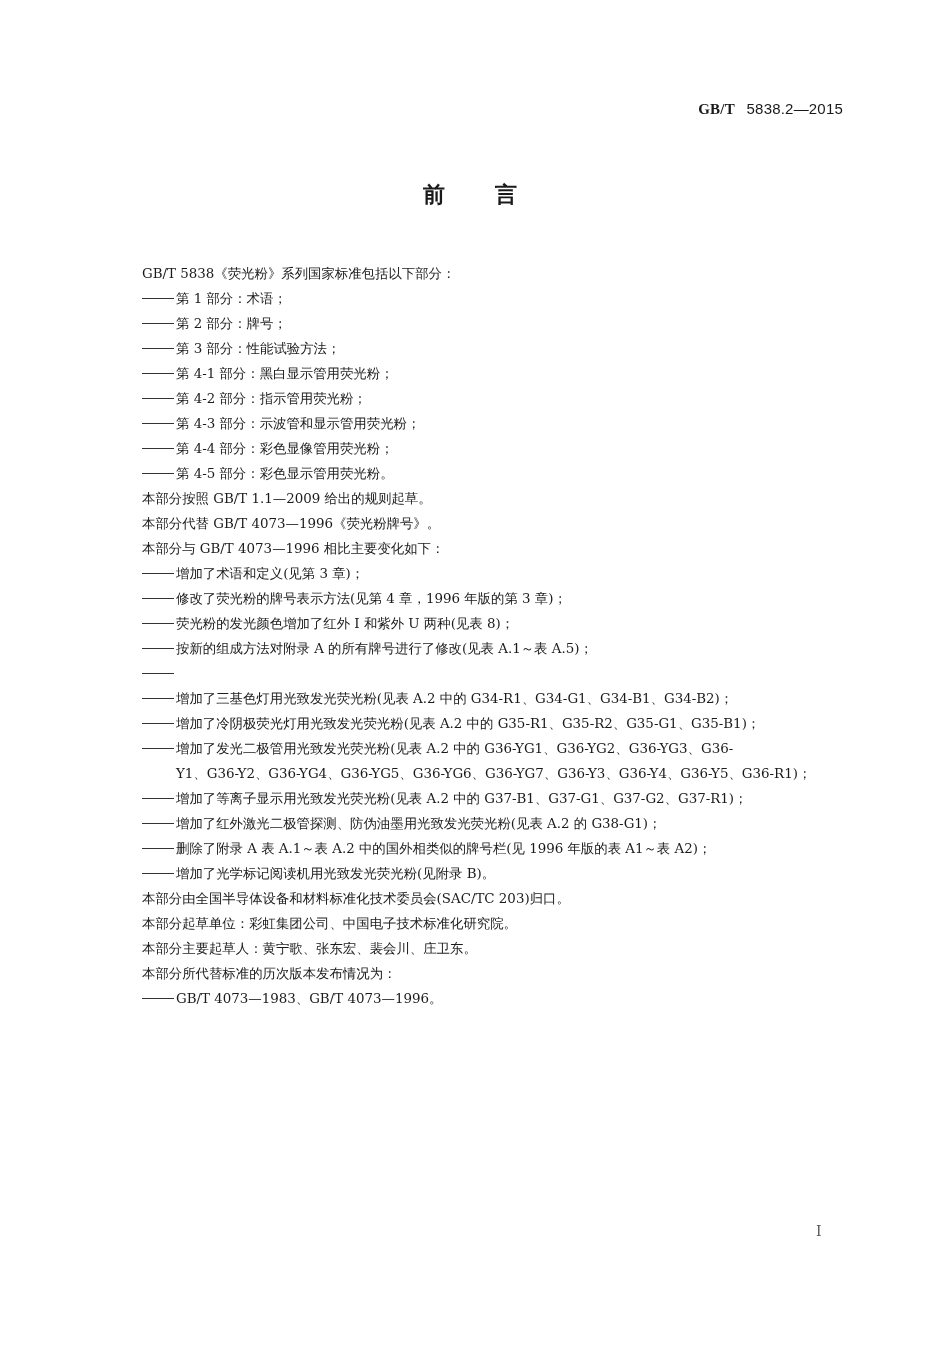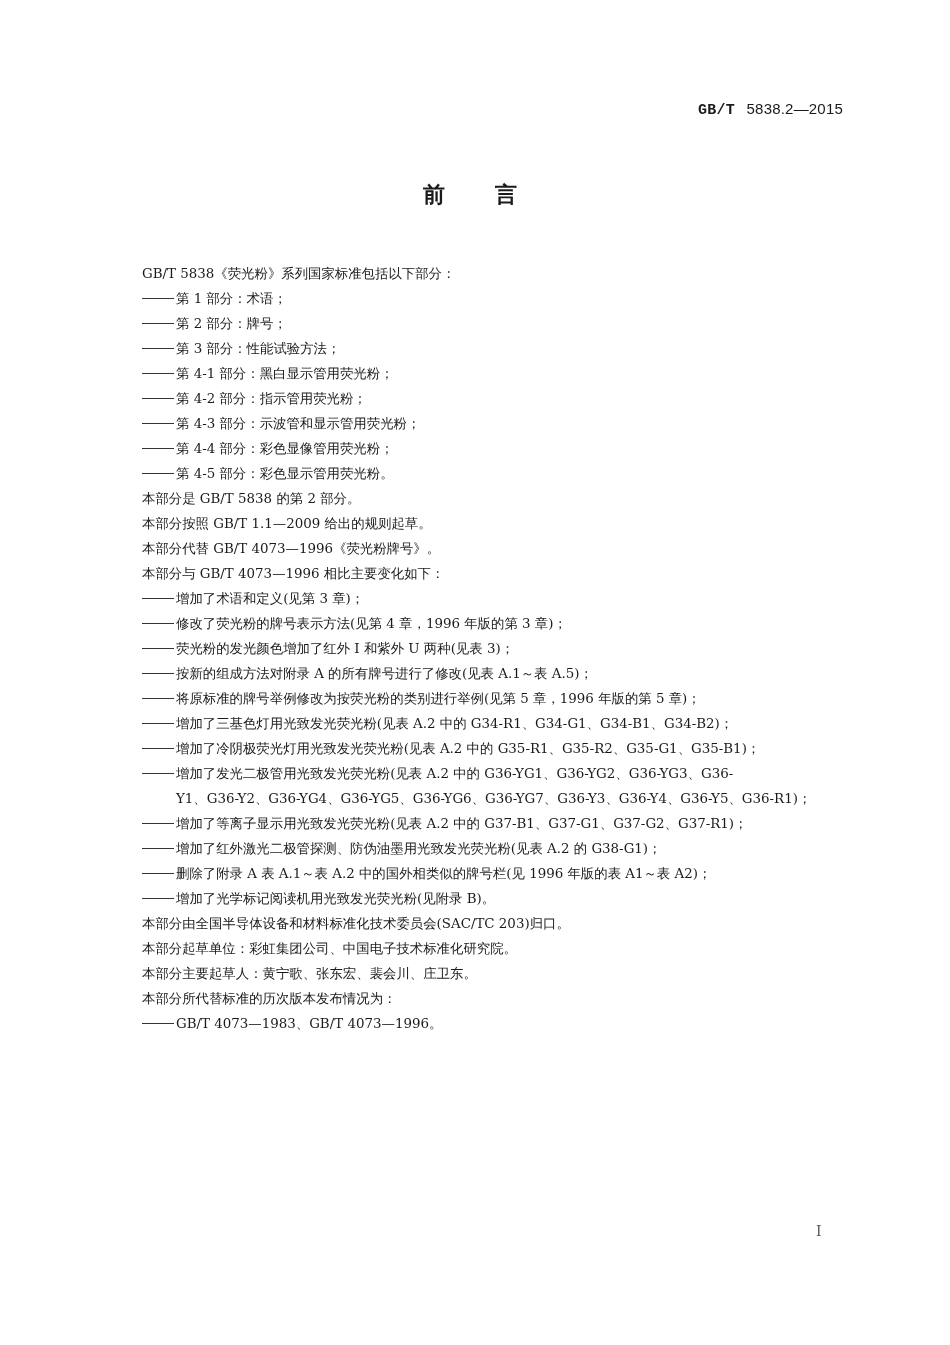--- a/index.html
+++ b/index.html
@@ -1,19 +1,19 @@
 <!DOCTYPE html>
 <html><head>
 <meta charset="utf-8">
 <style>
   html, body { margin: 0; padding: 0; background: #ffffff; }
   body { width: 950px; height: 1345px; position: relative; overflow: hidden;
          font-family: "DejaVu Serif", "Liberation Serif", serif; color: #1a1a1a; }
   .std-code { position: absolute; top: 100px; right: 107px; font-size: 14px; letter-spacing: 0.2px; }
-  .std-code .gbt { font-family: Liberation Mono, monospace; font-weight: bold; font-size: 15px; text-align: right; }
+  .std-code .gbt { font-family: Liberation Serif, serif; font-weight: bold; font-size: 15px; text-align: right; }
   .std-code .num { font-family: "Liberation Sans", sans-serif; font-size: 15px; margin-left: 7px; }
   .title { position: absolute; top: 180px; left: 0; width: 950px; text-align: center;
            font-family: "DejaVu Sans", sans-serif; font-weight: bold; font-size: 22px; letter-spacing: 50px; padding-left: 40px; box-sizing: border-box; }
   .content { position: absolute; top: 261px; left: 142px; width: 710px; font-size: 13.4px; line-height: 25px; }
   .line { white-space: nowrap; }
   .line.cont { padding-left: 34px; }
   .dash { display: inline-block; width: 32px; border-top: 1px solid #333; vertical-align: middle; margin-right: 2px; position: relative; top: -1px; }
   .page-no { position: absolute; top: 1223px; left: 816px; font-size: 14px; color: #555; }
 </style>
 </head>
@@ -29,29 +29,28 @@
 <div class="content" id="content">
     <div class="line"><span>GB/T 5838《荧光粉》系列国家标准包括以下部分：</span></div>
     <div class="line"><span class="dash"></span><span>第 1 部分：术语；</span></div>
     <div class="line"><span class="dash"></span><span>第 2 部分：牌号；</span></div>
     <div class="line"><span class="dash"></span><span>第 3 部分：性能试验方法；</span></div>
     <div class="line"><span class="dash"></span><span>第 4-1 部分：黑白显示管用荧光粉；</span></div>
     <div class="line"><span class="dash"></span><span>第 4-2 部分：指示管用荧光粉；</span></div>
     <div class="line"><span class="dash"></span><span>第 4-3 部分：示波管和显示管用荧光粉；</span></div>
     <div class="line"><span class="dash"></span><span>第 4-4 部分：彩色显像管用荧光粉；</span></div>
     <div class="line"><span class="dash"></span><span>第 4-5 部分：彩色显示管用荧光粉。</span></div>
-    <div class="line"><span>本部分是 GB/T 5838 的第 2 部分。</span></div>
     <div class="line"><span>本部分按照 GB/T 1.1—2009 给出的规则起草。</span></div>
     <div class="line"><span>本部分代替 GB/T 4073—1996《荧光粉牌号》。</span></div>
     <div class="line"><span>本部分与 GB/T 4073—1996 相比主要变化如下：</span></div>
     <div class="line"><span class="dash"></span><span>增加了术语和定义(见第 3 章)；</span></div>
     <div class="line"><span class="dash"></span><span>修改了荧光粉的牌号表示方法(见第 4 章，1996 年版的第 3 章)；</span></div>
-    <div class="line"><span class="dash"></span><span>荧光粉的发光颜色增加了红外 I 和紫外 U 两种(见表 3)；</span></div>
+    <div class="line"><span class="dash"></span><span>荧光粉的发光颜色增加了红外 I 和紫外 U 两种(见表 8)；</span></div>
     <div class="line"><span class="dash"></span><span>按新的组成方法对附录 A 的所有牌号进行了修改(见表 A.1～表 A.5)；</span></div>
-    <div class="line"><span class="dash"></span><span>将原标准的牌号举例修改为按荧光粉的类别进行举例(见第 5 章，1996 年版的第 5 章)；</span></div>
+    <div class="line"><span class="dash"></span></div>
     <div class="line"><span class="dash"></span><span>增加了三基色灯用光致发光荧光粉(见表 A.2 中的 G34-R1、G34-G1、G34-B1、G34-B2)；</span></div>
     <div class="line"><span class="dash"></span><span>增加了冷阴极荧光灯用光致发光荧光粉(见表 A.2 中的 G35-R1、G35-R2、G35-G1、G35-B1)；</span></div>
     <div class="line"><span class="dash"></span><span>增加了发光二极管用光致发光荧光粉(见表 A.2 中的 G36-YG1、G36-YG2、G36-YG3、G36-</span></div>
     <div class="line cont"><span>Y1、G36-Y2、G36-YG4、G36-YG5、G36-YG6、G36-YG7、G36-Y3、G36-Y4、G36-Y5、G36-R1)；</span></div>
     <div class="line"><span class="dash"></span><span>增加了等离子显示用光致发光荧光粉(见表 A.2 中的 G37-B1、G37-G1、G37-G2、G37-R1)；</span></div>
     <div class="line"><span class="dash"></span><span>增加了红外激光二极管探测、防伪油墨用光致发光荧光粉(见表 A.2 的 G38-G1)；</span></div>
     <div class="line"><span class="dash"></span><span>删除了附录 A 表 A.1～表 A.2 中的国外相类似的牌号栏(见 1996 年版的表 A1～表 A2)；</span></div>
     <div class="line"><span class="dash"></span><span>增加了光学标记阅读机用光致发光荧光粉(见附录 B)。</span></div>
     <div class="line"><span>本部分由全国半导体设备和材料标准化技术委员会(SAC/TC 203)归口。</span></div>
     <div class="line"><span>本部分起草单位：彩虹集团公司、中国电子技术标准化研究院。</span></div>

